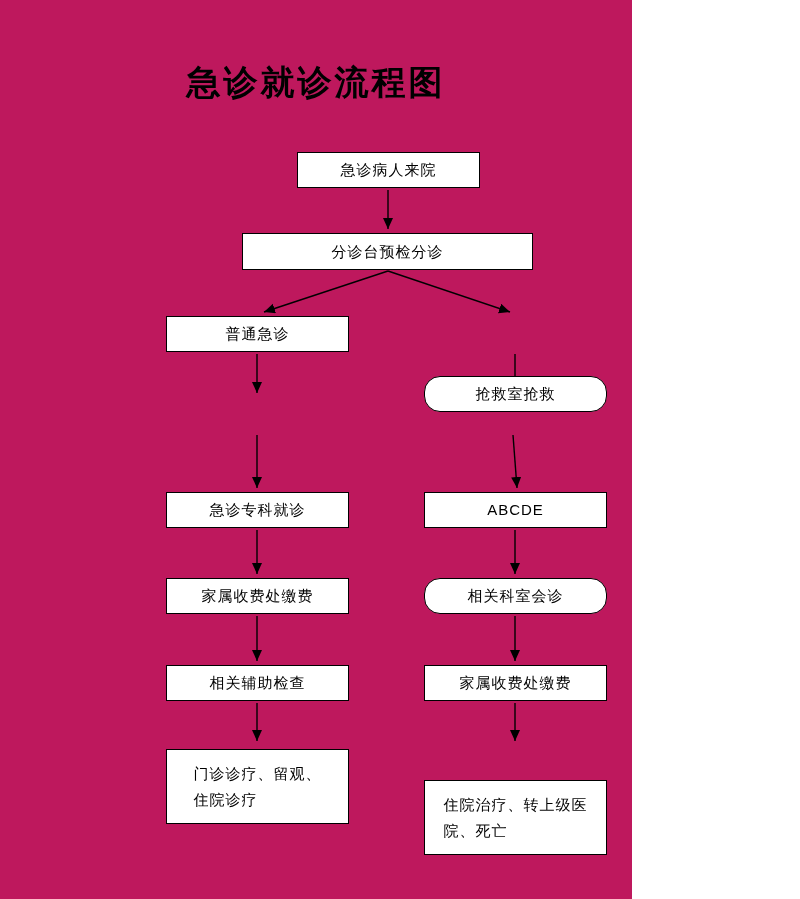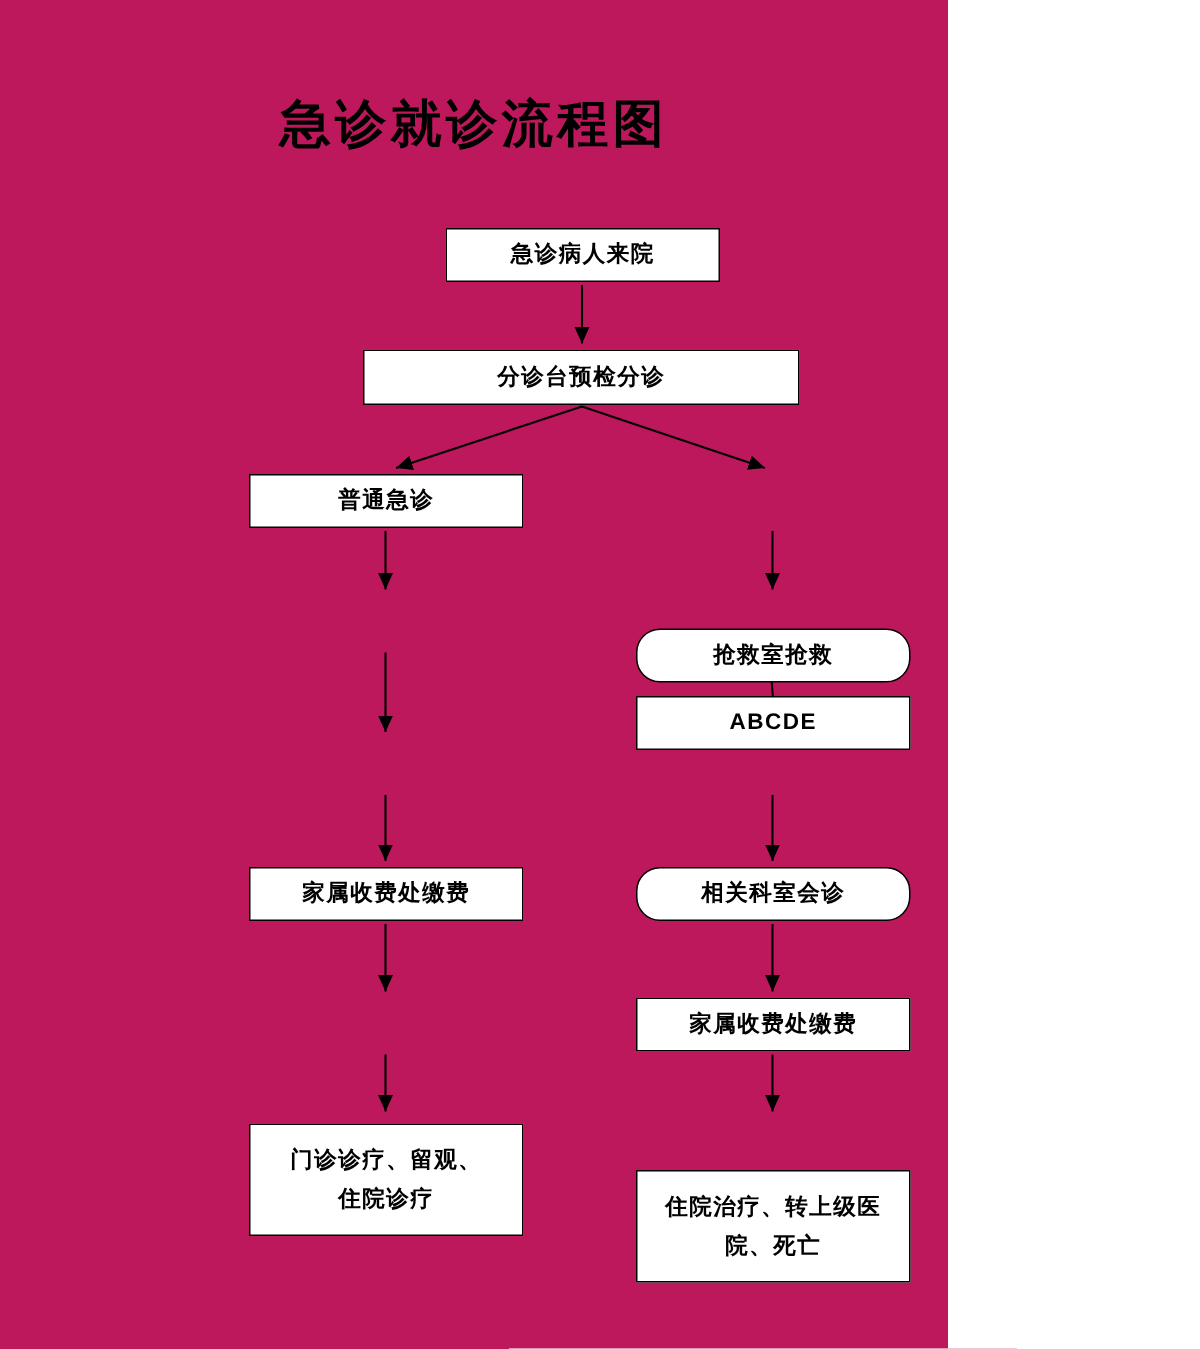--- a/index.html
+++ b/index.html
@@ -28,27 +28,26 @@
     font-family: "Liberation Serif", serif;
   }
   .flow-box {
     position: absolute;
     box-sizing: border-box;
     border: 1px solid #000000;
     background: #ffffff;
     display: flex;
     align-items: center;
     justify-content: center;
-    text-align: center;
+    text-align: left;
     font-size: 15px;
     line-height: 1.7;
     letter-spacing: 1px;
     white-space: pre-line;
     padding: 2px 4px;
-    font-weight: bold;
   }
   svg.arrows {
     position: absolute;
     left: 0;
     top: 0;
     width: 800px;
     height: 899px;
     pointer-events: none;
   }
 </style>
@@ -84,24 +83,26 @@
       <line x1="515" y1="616" x2="515" y2="661" marker-end="url(#arrowhead)"></line>
       <line x1="515" y1="703" x2="515" y2="741" marker-end="url(#arrowhead)"></line>
     </g>
   </svg>
 
   <div class="flow-box" style="left:297px; top:152px; width:183px; height:36px;">急诊病人来院</div>
 
   <div class="flow-box" style="left:166px; top:316px; width:183px; height:36px;">普通急诊</div>
 
   <div class="flow-box" style="left:242px; top:233px; width:291px; height:37px;">分诊台预检分诊</div>
+  <div class="flow-box" style="left:166px; top:492px; width:183px; height:36px;">急诊专科就诊</div>
   <div class="flow-box" style="left:166px; top:578px; width:183px; height:36px;">家属收费处缴费</div>
+  <div class="flow-box" style="left:166px; top:665px; width:183px; height:36px;">相关辅助检查</div>
   <div class="flow-box" style="left:166px; top:749px; width:183px; height:75px;">门诊诊疗、留观、
 住院诊疗</div>
 
-  <div class="flow-box" style="left:424px; top:419px; width:183px; height:36px;border-radius:16px;">抢救室抢救</div>
-  <div class="flow-box" style="left:424px; top:464px; width:183px; height:36px;">ABCDE</div>
+  <div class="flow-box" style="left:424px; top:376px; width:183px; height:36px;border-radius:16px;">抢救室抢救</div>
+  <div class="flow-box" style="left:424px; top:492px; width:183px; height:36px;">ABCDE</div>
   <div class="flow-box" style="left:424px; top:578px; width:183px; height:36px;border-radius:16px;">相关科室会诊</div>
   <div class="flow-box" style="left:424px; top:665px; width:183px; height:36px;">家属收费处缴费</div>
   <div class="flow-box" style="left:424px; top:780px; width:183px; height:75px;">住院治疗、转上级医
 院、死亡</div>
 
 </div>
 
 </body></html>

